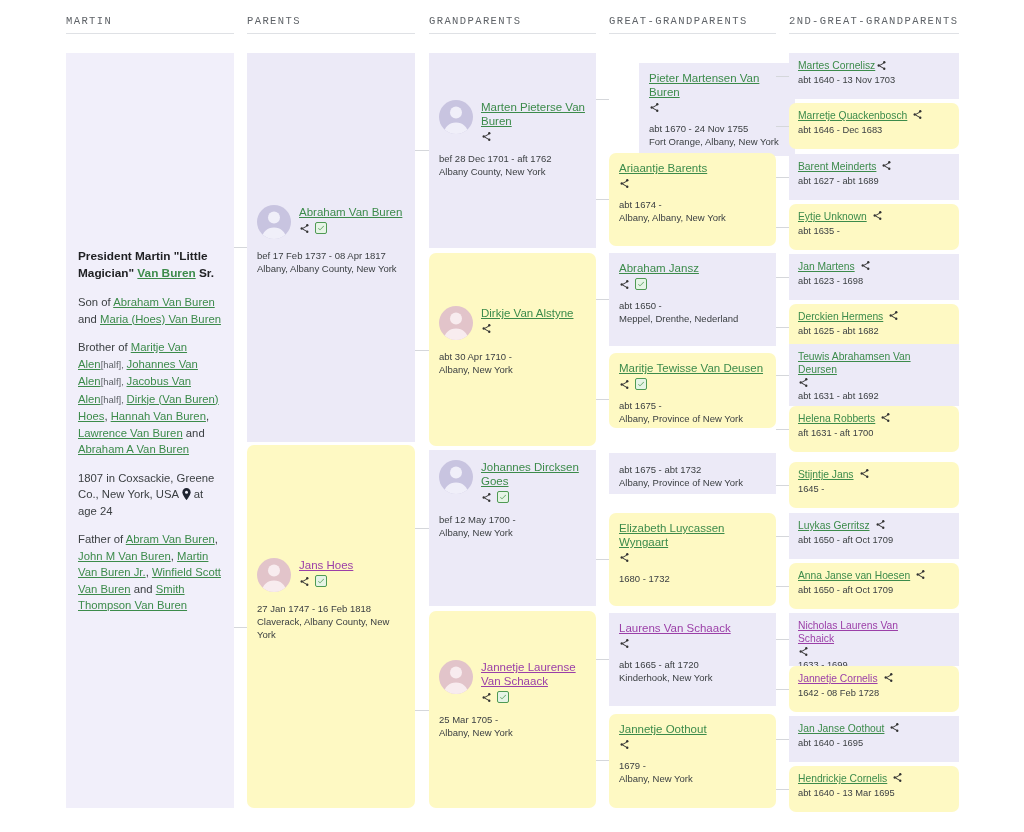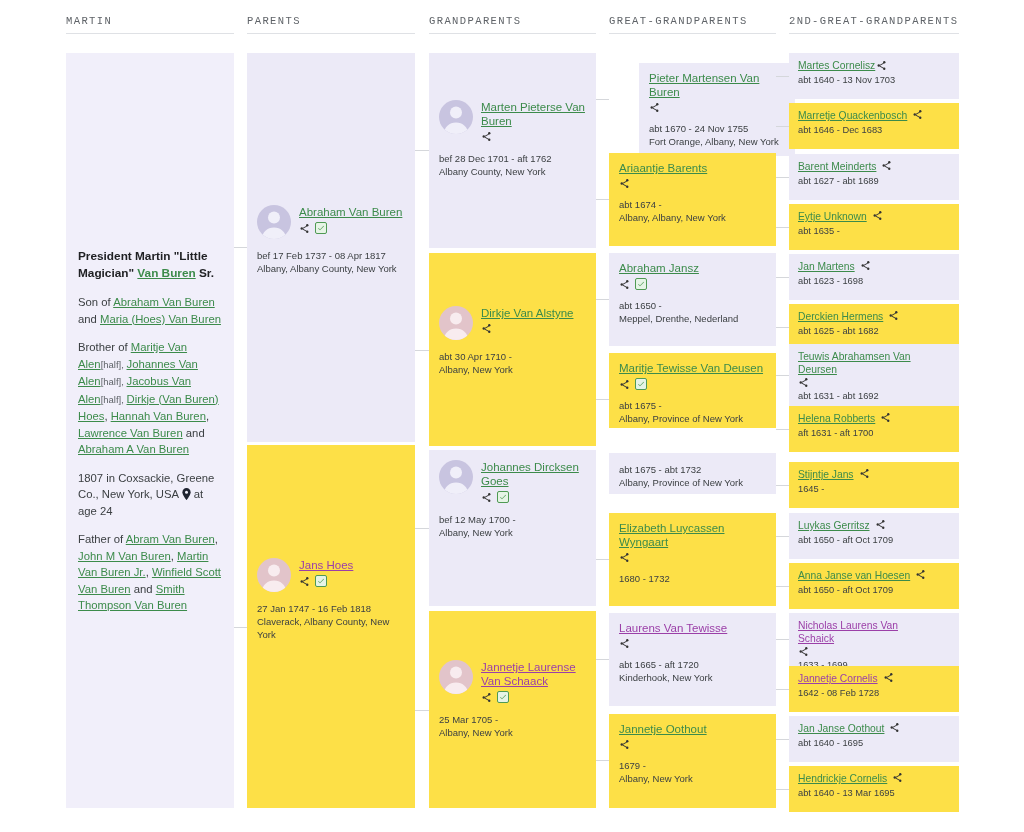--- a/index.html
+++ b/index.html
@@ -28,21 +28,21 @@
     position: absolute;
     height: 1px;
     background: #dfe1e5;
   }
 
   .card {
     position: absolute;
     overflow: hidden;
   }
   .male   { background: #eceaf7; }
-  .female { background: #fde047; }
+  .female { background: #fef9c3; border-radius: 7px; }
 
   .card-inner { padding: 8px 10px; }
 
   .avatar {
     width: 34px; height: 34px;
     border-radius: 50%;
     flex: 0 0 34px;
     position: relative;
     overflow: hidden;
   }
@@ -442,21 +442,21 @@
                 <path d="M7.8 10.9l8.6-4.7.9 1.6-8.6 4.7zM8.7 12.6l8.6 4.7-.9 1.6-8.6-4.7z"></path>
               </g>
             </svg>
           </span>
         </div>
         <div class="meta" style="margin-top: 9px;">1680 - 1732</div>
       </div>
     </div>
     <div class="card male" style="left: 609px; top: 613px; width: 167px; height: 93px;">
       <div class="card-inner">
-        <div class="name n-purple">Laurens Van Tewisse</div>
+        <div class="name n-purple">Laurens Van Schaack</div>
         <div class="icon-row">
           <span style="display: inline-flex;">
             <svg viewBox="0 0 24 24" class="share-ico">
               <g fill="#333">
                 <circle cx="18" cy="5" r="2.6"></circle>
                 <circle cx="6" cy="12" r="2.6"></circle>
                 <circle cx="18" cy="19" r="2.6"></circle>
                 <path d="M7.8 10.9l8.6-4.7.9 1.6-8.6 4.7zM8.7 12.6l8.6 4.7-.9 1.6-8.6-4.7z"></path>
               </g>
             </svg>

